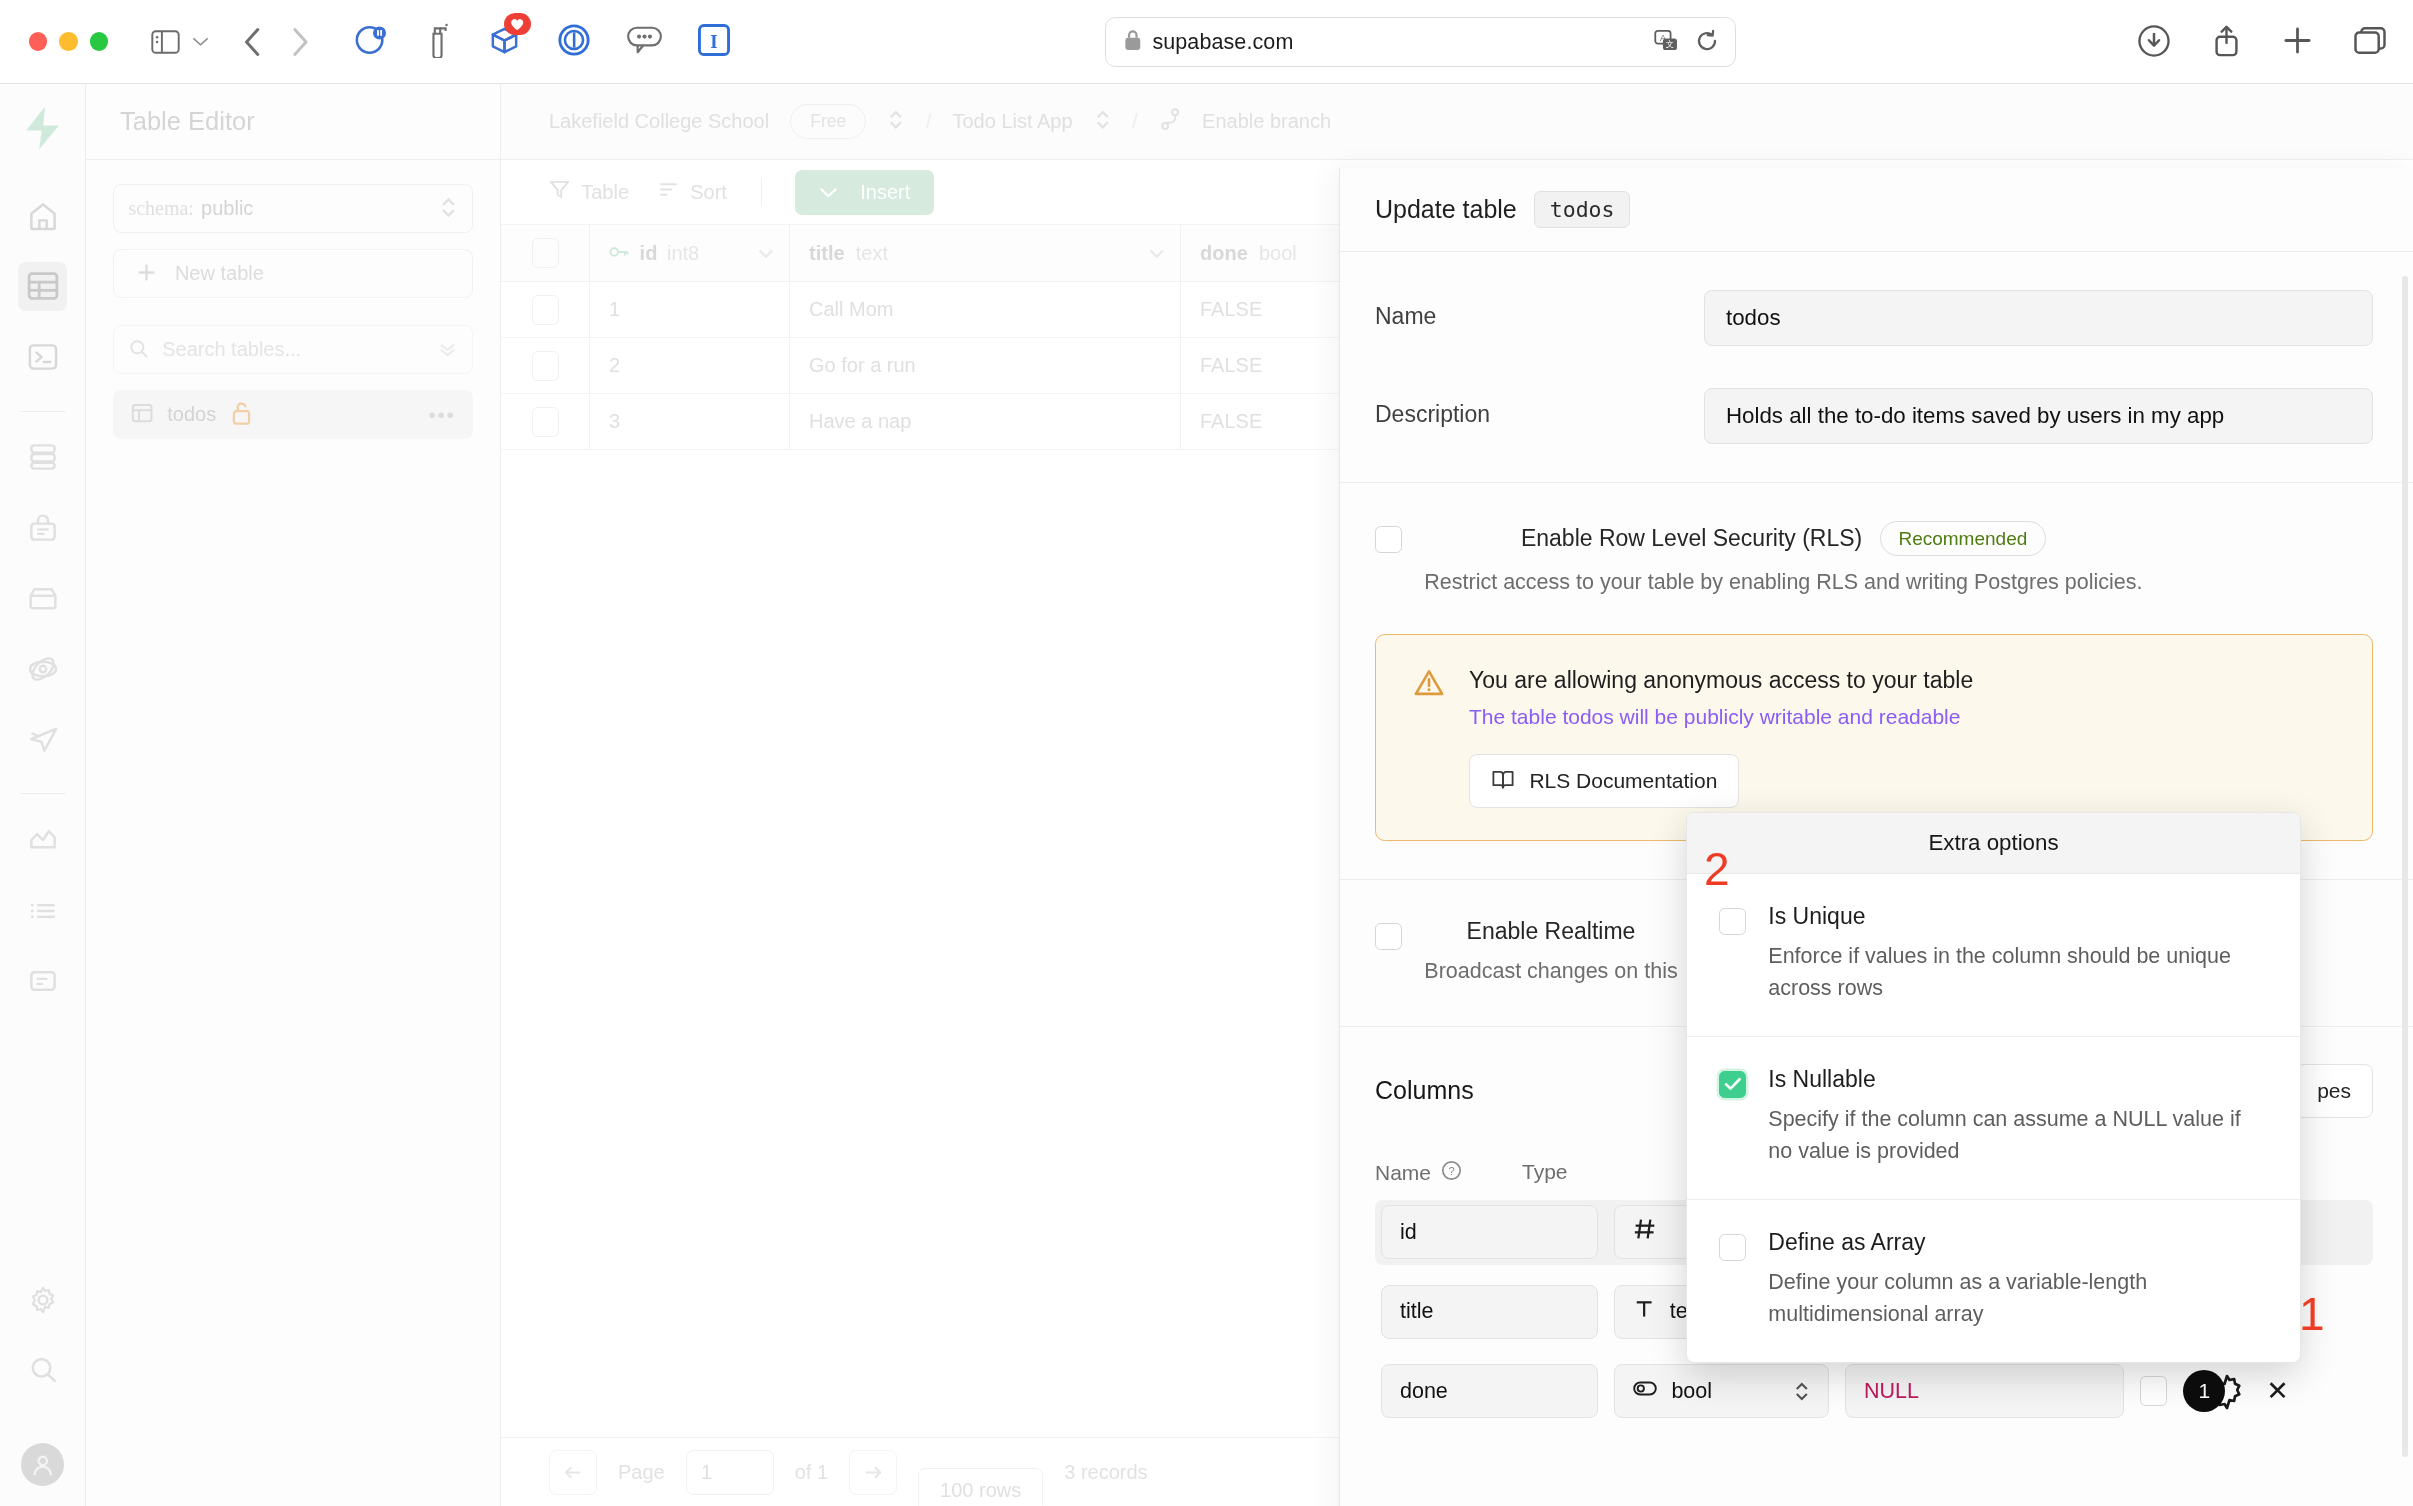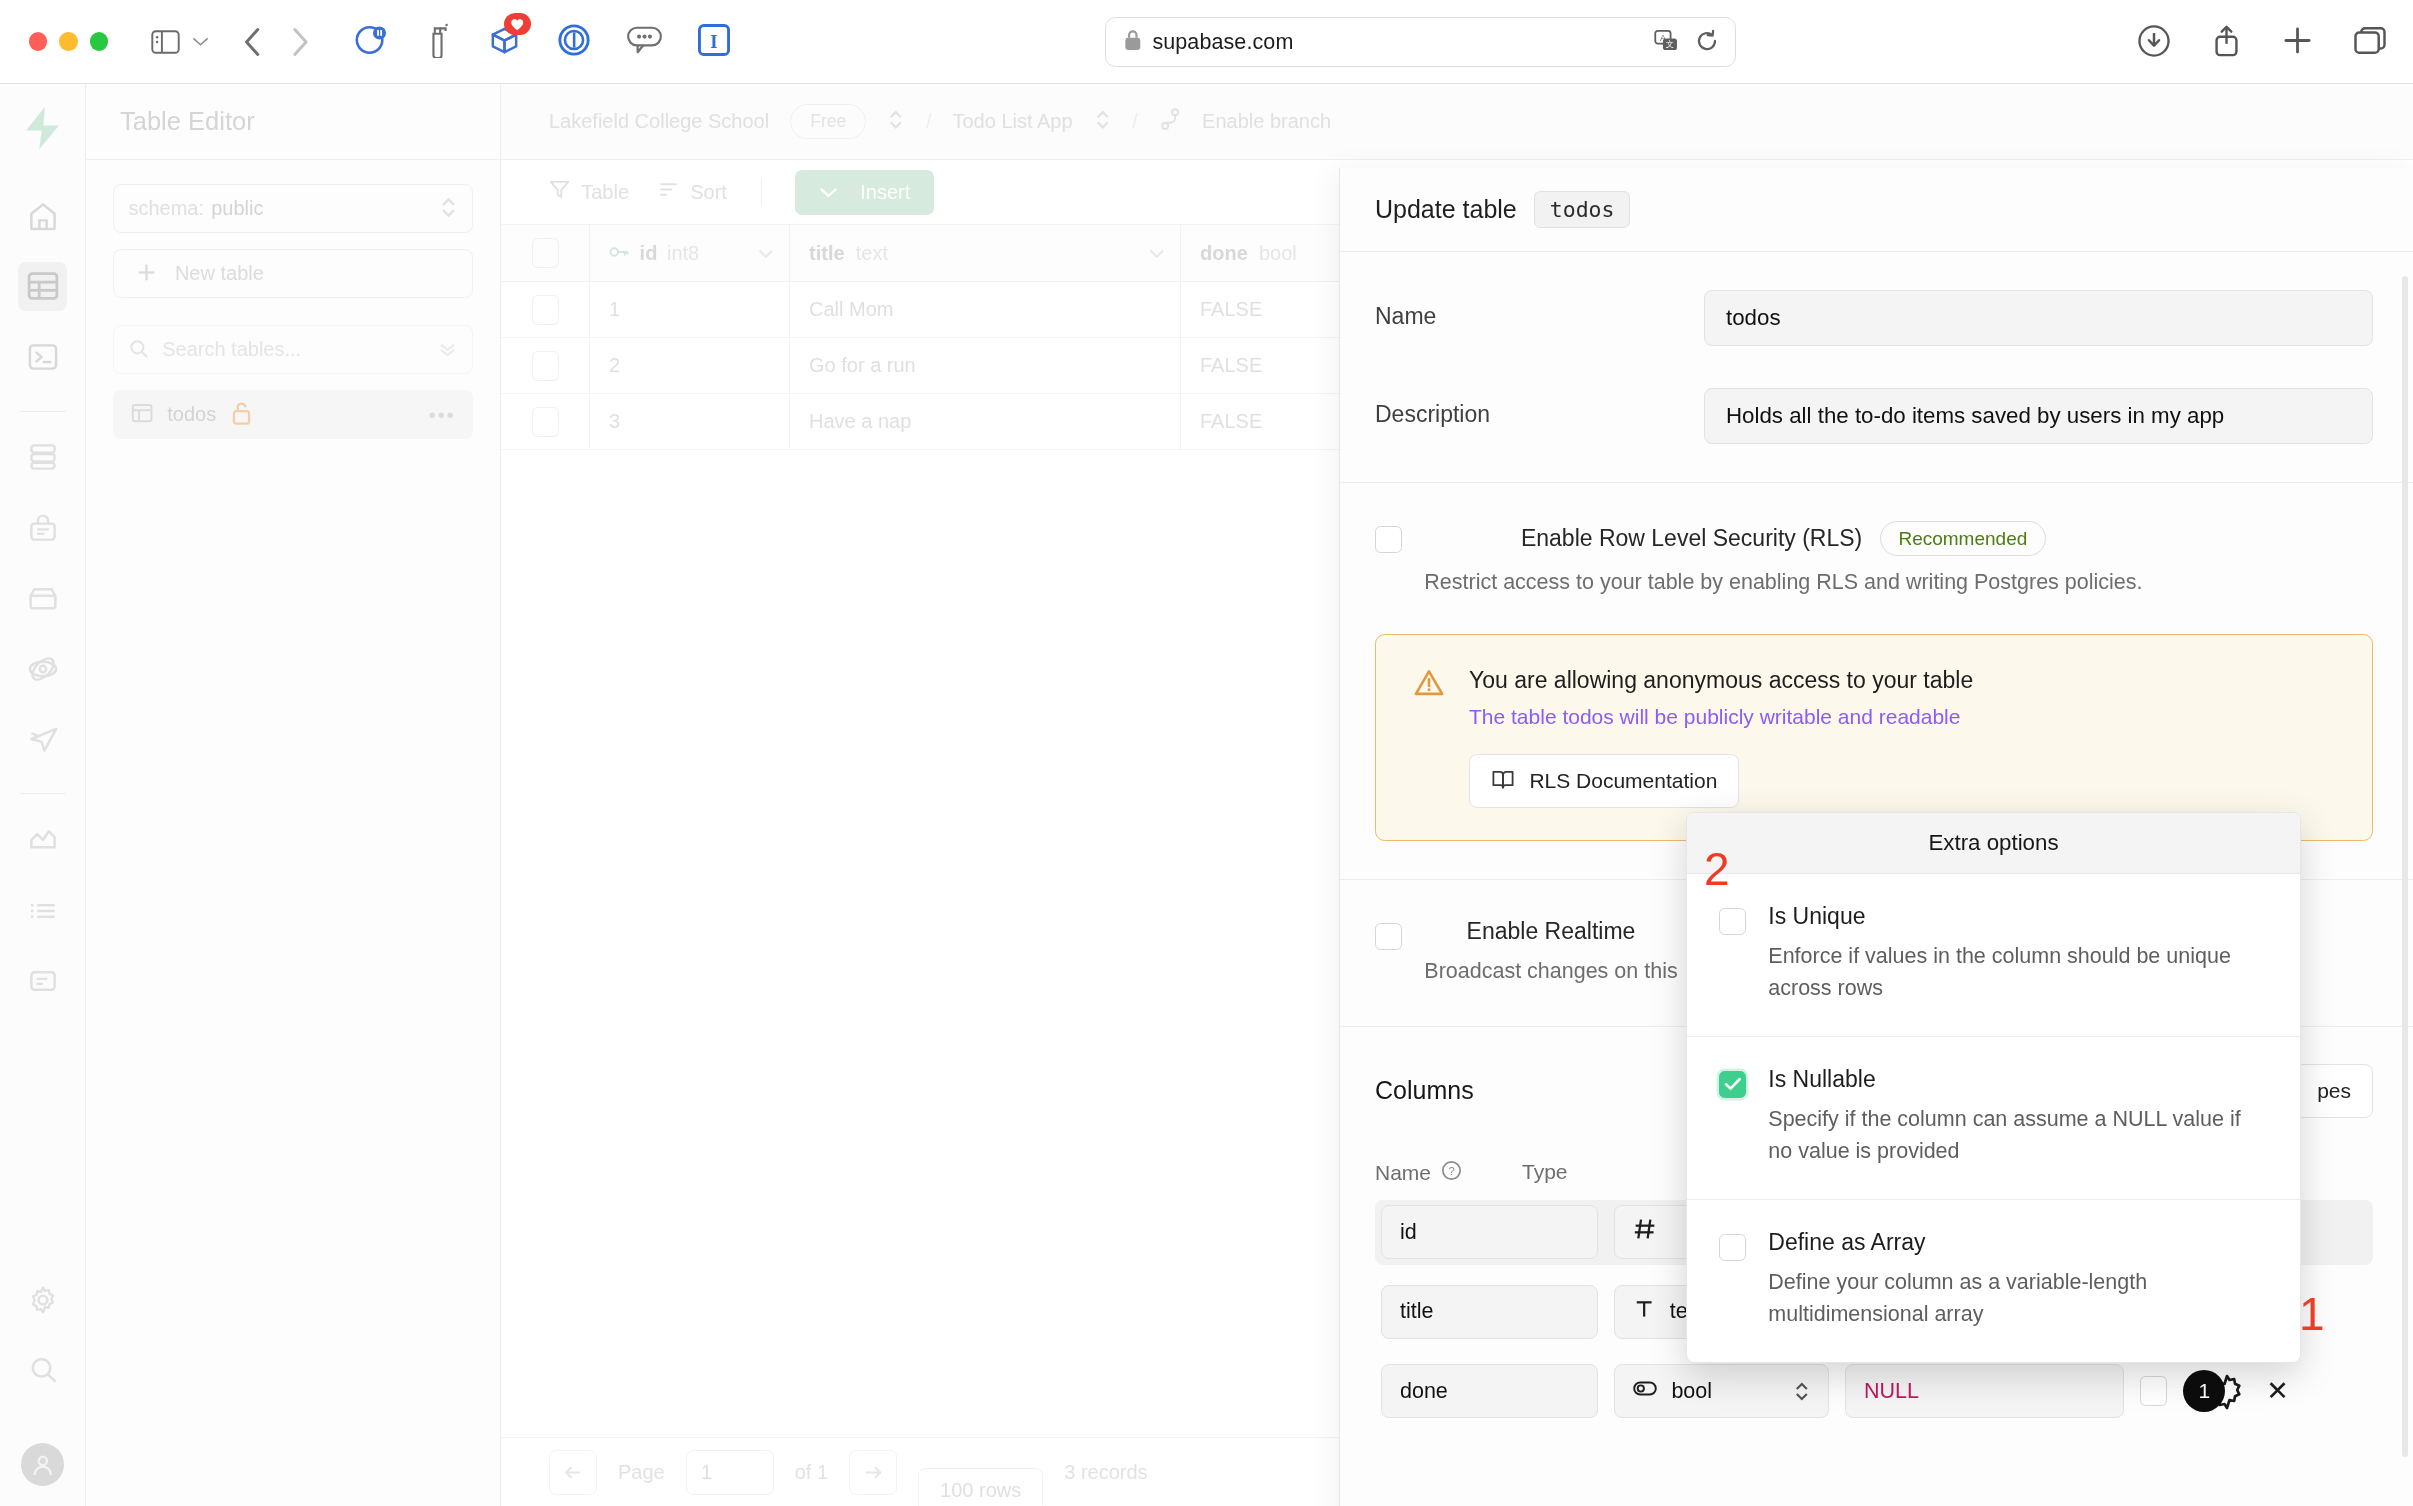--- a/index.html
+++ b/index.html
@@ -60,21 +60,21 @@
 
   
   .lpanel { position:absolute; left:86px; top:0; width:415px; height:1423px; background:#fdfdfd; border-right:0.8px solid #ededed; }
   .lpanel-head { height:76px; display:flex; align-items:center; padding-left:34px; border-bottom:0.8px solid #efefef; }
   .lpanel-title { font-size:25.5px; color:#d5d5d5; }
   .lpanel-body { padding:24px 27px 0 27px; }
   .schema-select {
     height:49px; border:0.8px solid #f0f0f0; border-radius:8px;
     display:flex; align-items:center; padding:0 14.4px; margin-bottom:16px;
   }
-  .schema-label { font-size:20px; color:#e0e0e0; }
+  .schema-label { font-size:20px; color:#e0e0e0;font-family:Liberation Serif, serif; }
   .schema-val { font-size:20px; color:#d4d4d4; margin-left:7.2px; }
   .sel-chev { margin-left:auto; color:#e2e2e2; }
   .newtable-btn {
     height:49px; border:0.8px solid #f1f1f1; border-radius:8px;
     display:flex; align-items:center; padding-left:22.3px; gap:17.6px; margin-bottom:27px;
   }
   .newtable-btn .lbl { font-size:20px; color:#dcdcdc; }
   .search-box { height:49px; border:0.8px solid #f5f5f5; border-radius:8px; display:flex; align-items:center; padding:0 14.4px; gap:12.8px; margin-bottom:16px; }
   .search-ph { font-size:20px; color:#e4e4e4; }
   .tbl-item { height:49px; background:#f6f6f6; border-radius:8px; display:flex; align-items:center; padding:0 17.6px; gap:14.4px; }

